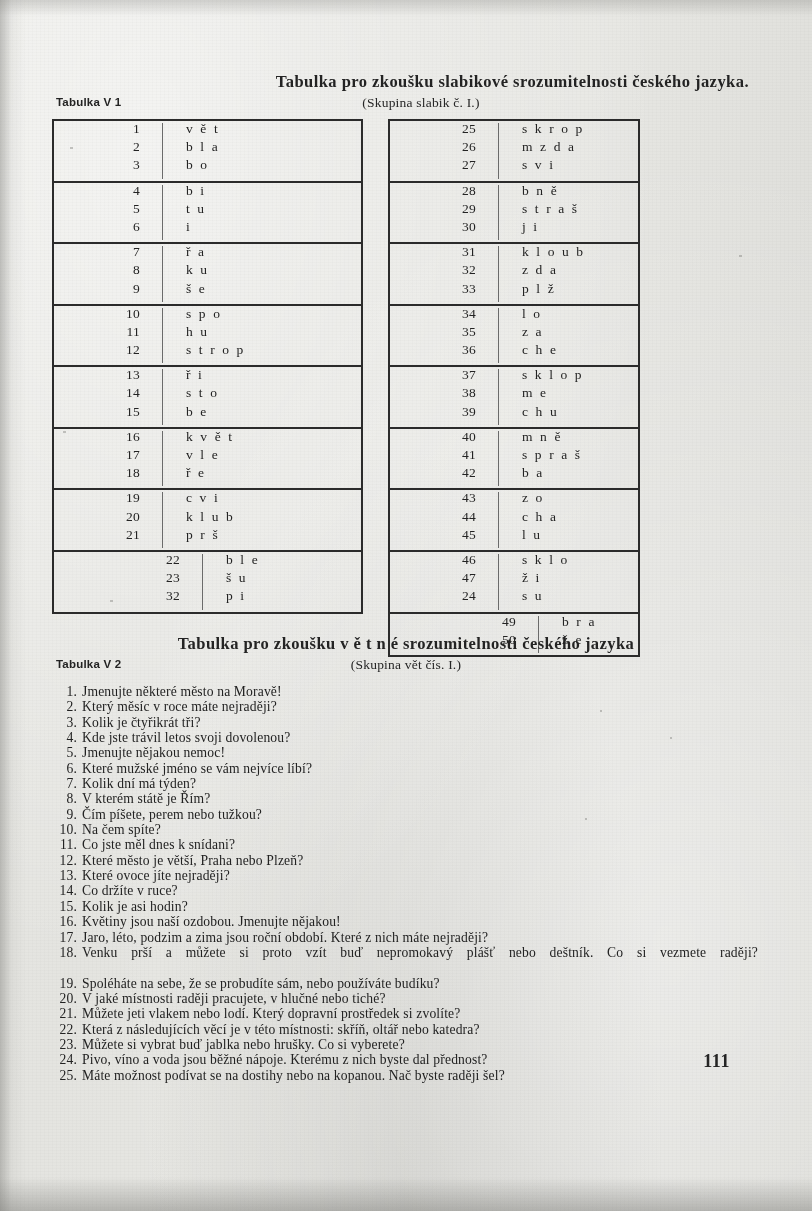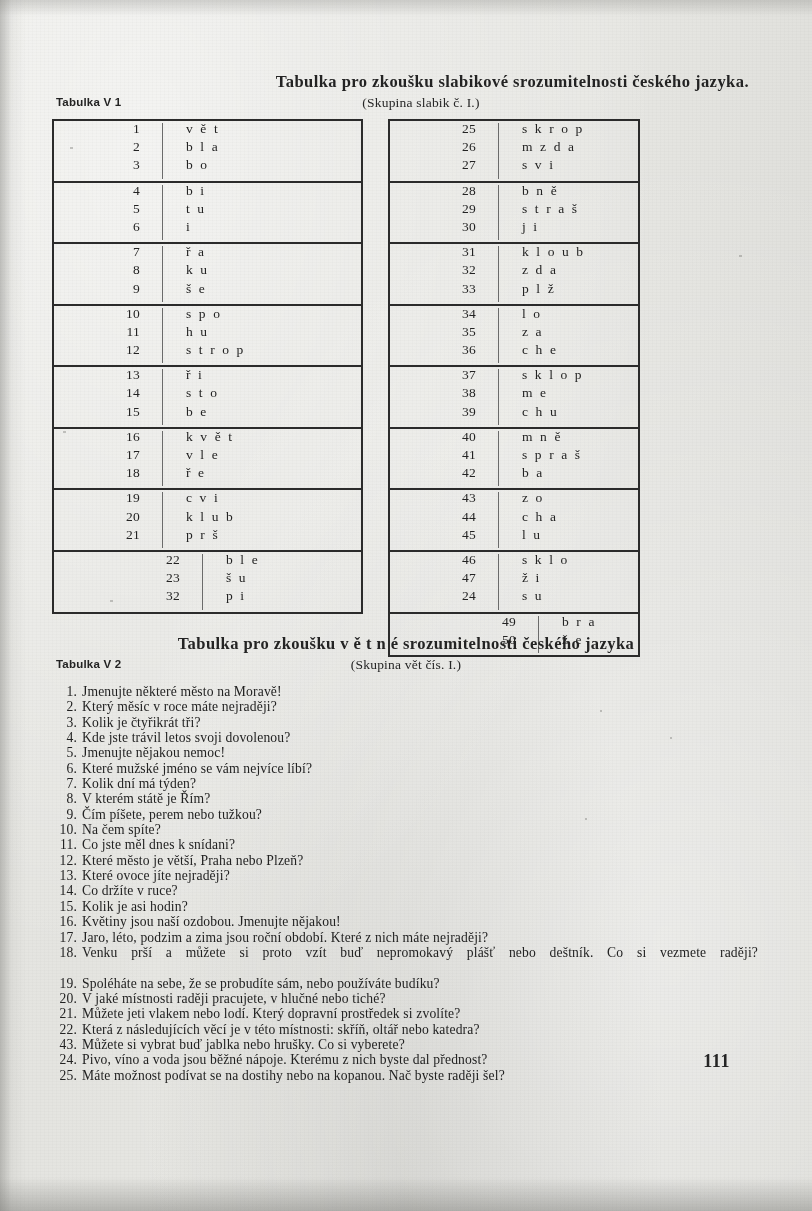--- a/index.html
+++ b/index.html
@@ -558,21 +558,21 @@
       </div>
       <div class="sent">
         <span class="snum">21.</span>
         <span class="stext">Můžete jeti vlakem nebo lodí. Který dopravní prostředek si zvolíte?</span>
       </div>
       <div class="sent">
         <span class="snum">22.</span>
         <span class="stext">Která z následujících věcí je v této místnosti: skříň, oltář nebo katedra?</span>
       </div>
       <div class="sent">
-        <span class="snum">43.</span>
+        <span class="snum">23.</span>
         <span class="stext">Můžete si vybrat buď jablka nebo hrušky. Co si vyberete?</span>
       </div>
       <div class="sent">
         <span class="snum">24.</span>
         <span class="stext">Pivo, víno a voda jsou běžné nápoje. Kterému z nich byste dal přednost?</span>
       </div>
       <div class="sent">
         <span class="snum">25.</span>
         <span class="stext">Máte možnost podívat se na dostihy nebo na kopanou. Nač byste raději šel?</span>
       </div>

